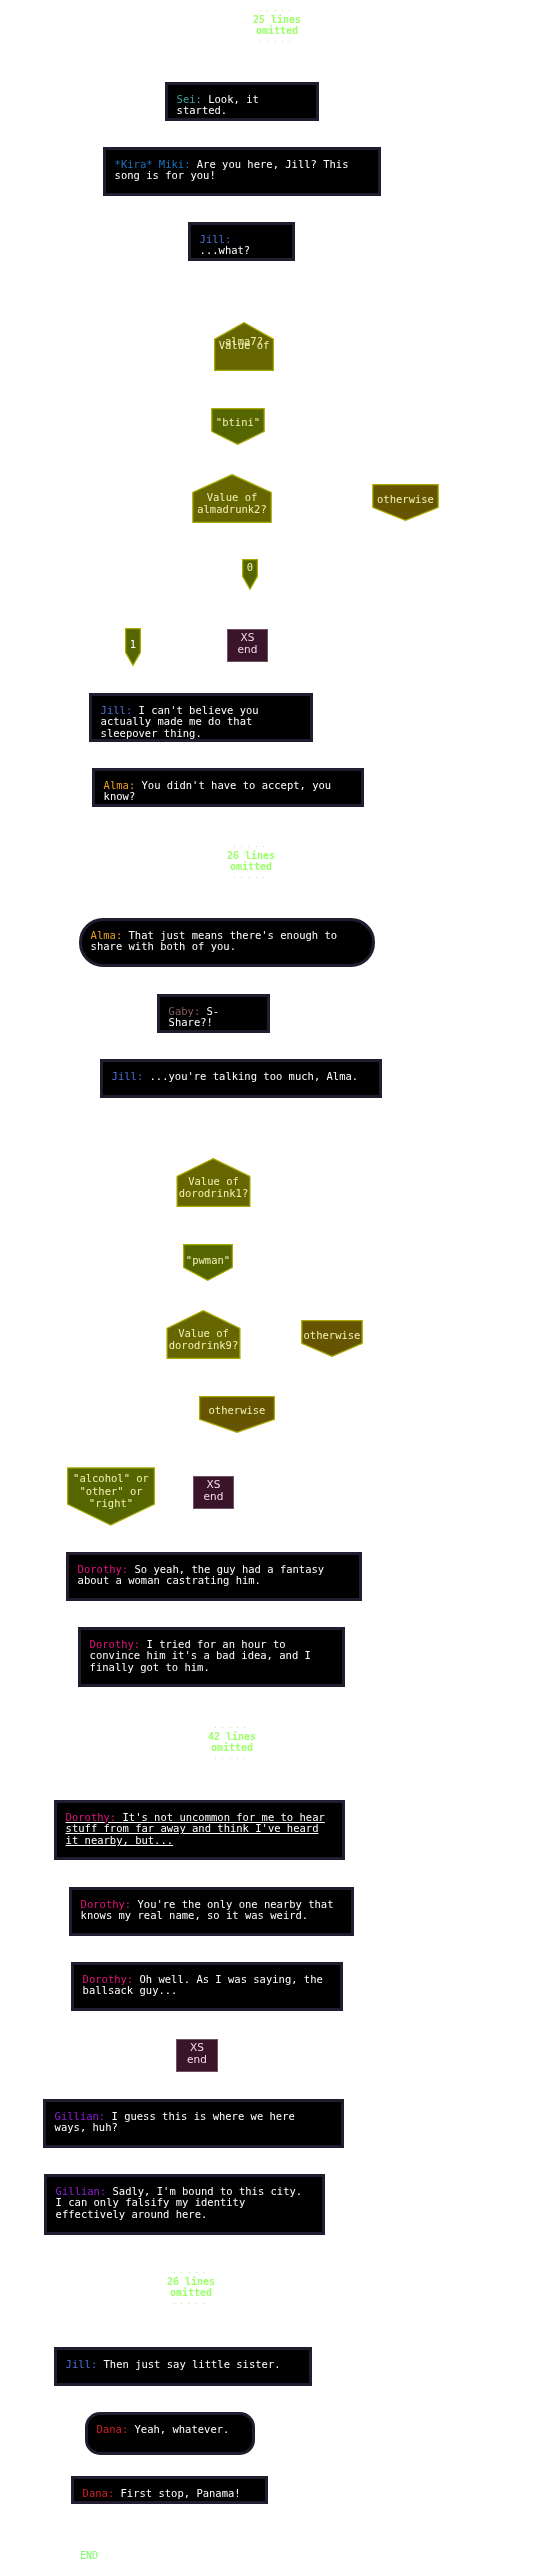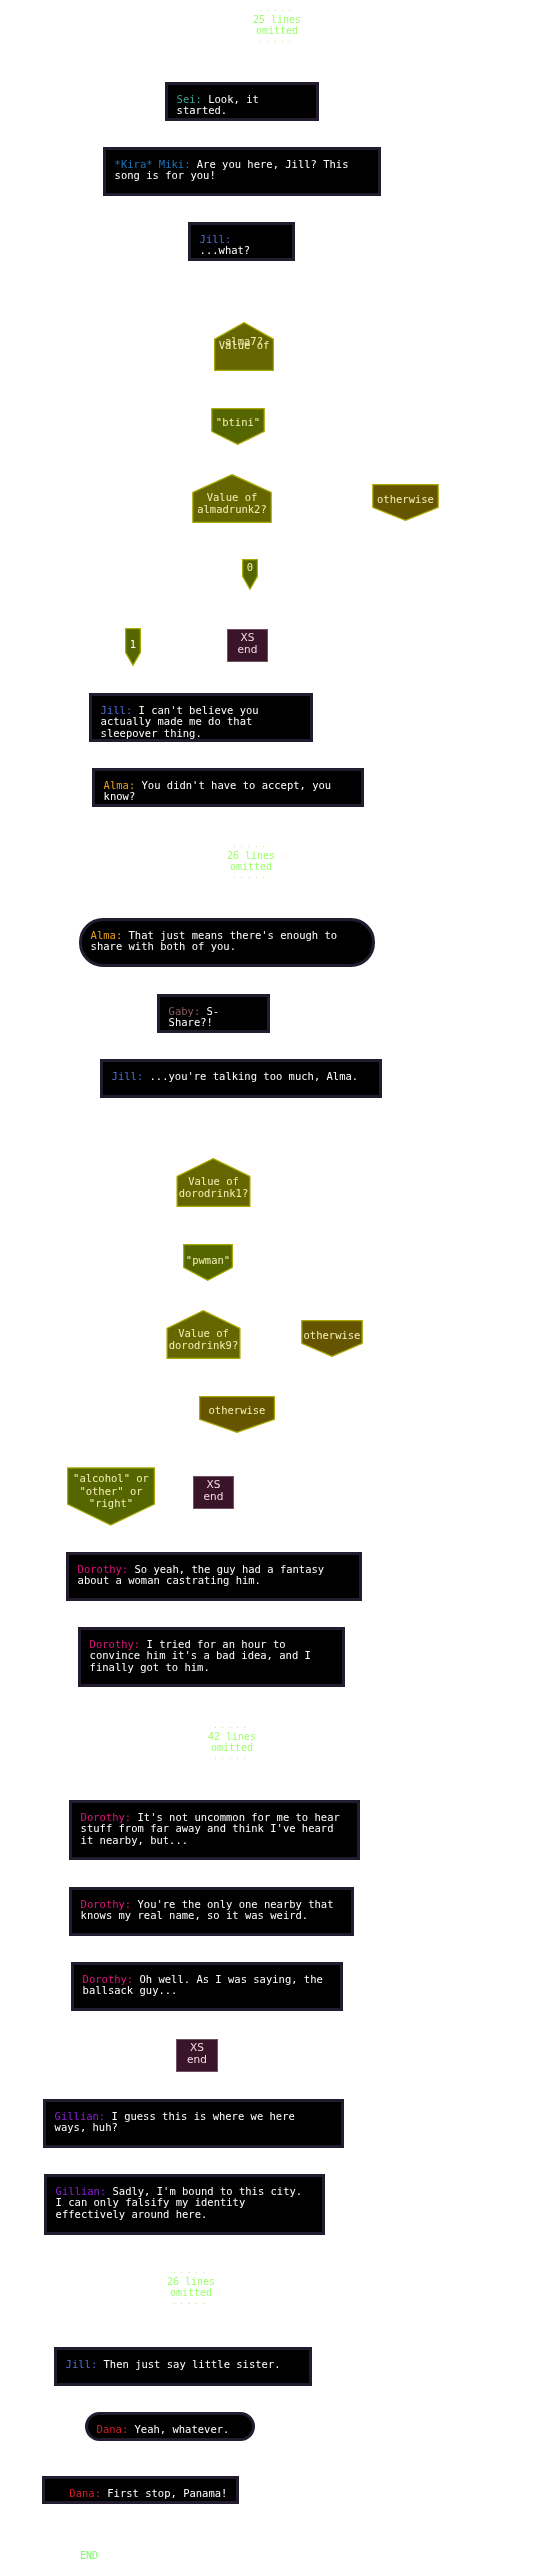--- a/index.html
+++ b/index.html
@@ -5,21 +5,21 @@
   html, body { margin: 0; padding: 0; background: #ffffff; }
   body { width: 553px; height: 2576px; position: relative; overflow: hidden;
          font-family: "DejaVu Sans Mono", "Liberation Mono", monospace; }
   .node { position: absolute; box-sizing: border-box; }
   .say { background: #000000; border: 3.1px solid #221c2e; color: #ffffff;
          font-size: 10.5px; line-height: 11.7px; padding: 8.6px 8.6px 8.6px 8.6px; }
   .say .who { }
   .say .msg { color: #ffffff; margin-top: 45px; }
   .omit { color: #7dff6a; font-size: 10px; line-height: 11px; text-align: center; }
   .omit .dots { letter-spacing: 3.7px; font-size: 6.2px; line-height: 8.6px; color: #a5e86b; }
-  .omit .t { color: #9cff6c; }
+  .omit .t { color: #9cff6c; font-weight: bold; }
   .xs { background: #3a1428; border: 1.8px solid #6e5265; color: #f1d9ea;
         font-family: "DejaVu Sans", sans-serif; font-size: 10.5px; line-height: 12.3px;
         text-align: center; padding: 1.2px 0; }
   .shape svg { position: absolute; left: 0; top: 0; overflow: visible; }
   .shape .lbl { position: absolute; left: 0; right: 0; text-align: center;
                 color: #f4f0b8; font-family: "DejaVu Sans Mono", monospace;
                 font-size: 10.5px; line-height: 11.7px; }
   .endtxt { color: #7dff6a; font-size: 10px; }
 </style>
 </head>
@@ -189,21 +189,21 @@
   <span class="msg">I tried for an hour to convince him it's a bad idea, and I finally got to him.</span>
 </div>
 
 <div class="node omit" style="left:195px;top:1722px;width:74px;">
   <div class="dots">.....</div>
   <div class="t">42 lines</div>
   <div class="t">omitted</div>
   <div class="dots">.....</div>
 </div>
 
-<div class="node say" style="left:69px;top:1800px;width:291px;height:60px;">
+<div class="node say" style="left:54px;top:1800px;width:291px;height:60px;text-decoration:underline;">
   <span class="who" style="color:#e0157d">Dorothy: </span>
   <span class="msg">It's not uncommon for me to hear stuff from far away and think I've heard it nearby, but...</span>
 </div>
 
 <div class="node say" style="left:69px;top:1887px;width:285px;height:49px;">
   <span class="who" style="color:#e0157d">Dorothy: </span>
   <span class="msg">You're the only one nearby that knows my real name, so it was weird.</span>
 </div>
 
 <div class="node say" style="left:71px;top:1962px;width:272px;height:49px;">
@@ -231,24 +231,24 @@
   <div class="t">26 lines</div>
   <div class="t">omitted</div>
   <div class="dots">.....</div>
 </div>
 
 <div class="node say" style="left:54px;top:2347px;width:258px;height:39px;">
   <span class="who" style="color:#4b6ed6">Jill: </span>
   <span class="msg">Then just say little sister.</span>
 </div>
 
-<div class="node say" style="left:85px;top:2412px;width:170px;height:29px;border-radius:15px;">
+<div class="node say" style="left:85px;top:2412px;width:170px;height:43px;border-radius:15px;">
   <span class="who" style="color:#d61f2a">Dana: </span>
   <span class="msg">Yeah, whatever.</span>
 </div>
 
-<div class="node say" style="left:42px;top:2476px;width:197px;height:28px;text-align:right;">
+<div class="node say" style="left:71px;top:2476px;width:197px;height:28px;">
   <span class="who" style="color:#d61f2a">Dana: </span>
   <span class="msg">First stop, Panama!</span>
 </div>
 
 <div class="node endtxt" style="left:80px;top:2550px;">END</div>
 
 
 </body></html>

